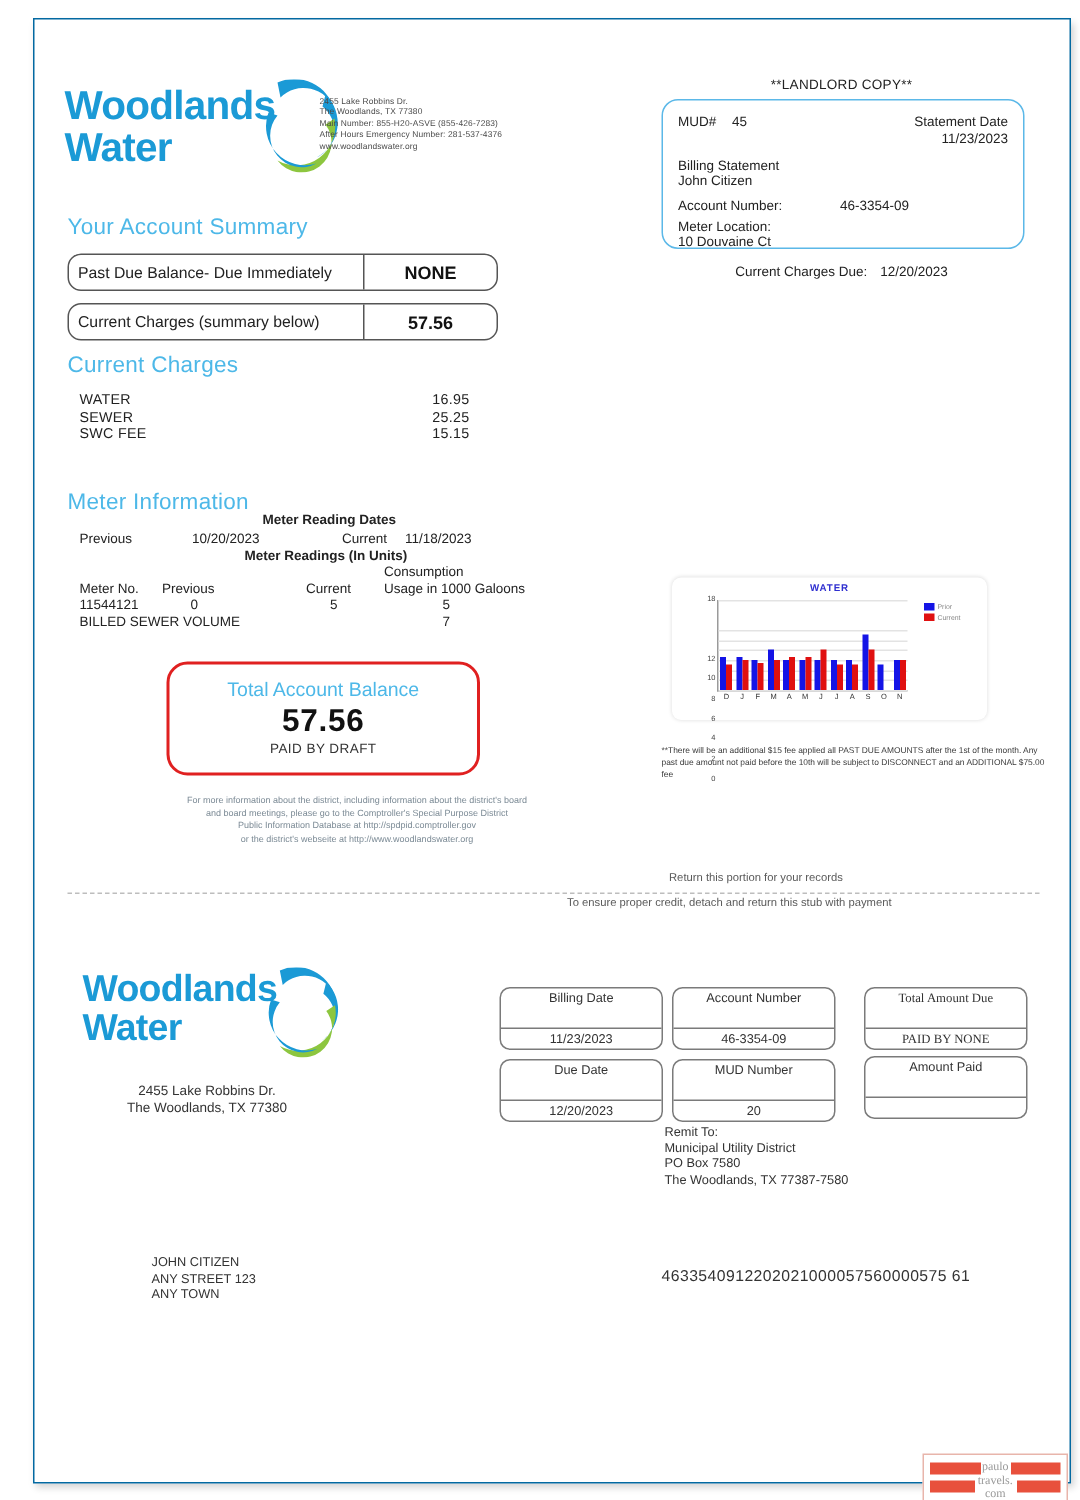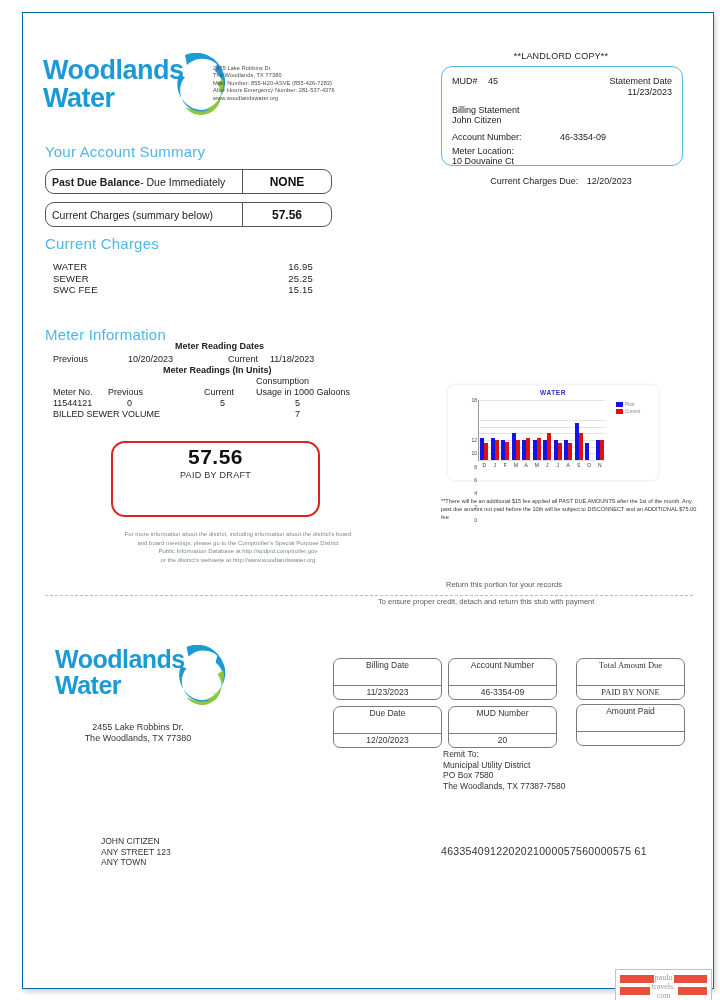--- a/index.html
+++ b/index.html
@@ -14,21 +14,21 @@
   
   .logo-word{font-weight:bold;color:#1b9ad6;line-height:.98;letter-spacing:-.5px;}
   .swoosh{position:absolute;}
 
   
   .sumrow{position:absolute;height:23px;border:1px solid #555;border-radius:9px;background:#fff;
           display:flex;align-items:stretch;}
   .sumrow .lbl{flex:1;display:flex;align-items:center;padding-left:6px;font-size:10.5px;color:#222;}
   .sumrow .val{width:88px;border-left:1px solid #555;display:flex;align-items:center;
                justify-content:center;font-size:12px;font-weight:bold;color:#111;}
-  .sumrow .lbl b{font-weight:bold;}
+  .sumrow .lbl b{font-weight:normal;}
 
   
   .chg{position:absolute;font-size:9.5px;color:#222;line-height:11.5px;letter-spacing:.2px;}
   .chg .amt{position:absolute;width:60px;text-align:right;}
 
   
   .mt{position:absolute;font-size:9px;color:#222;text-align:right;}
   .mtb{font-weight:bold;}
 
   
@@ -176,20 +176,21 @@
 
   <div class="mt" style="left:30px;top:385px;">11544121</div>
   <div class="mt" style="left:104px;top:385px;">0</div>
   <div class="mt" style="left:197px;top:385px;">5</div>
   <div class="mt" style="left:272px;top:385px;">5</div>
 
   <div class="mt" style="left:30px;top:396px;">BILLED SEWER VOLUME</div>
   <div class="mt" style="left:272px;top:396px;">7</div>
 
   <div class="totalbox">
+    <div class="t1">Total Account Balance</div>
     <div class="t2">57.56</div>
     <div class="t3">PAID BY DRAFT</div>
   </div>
 
   <div class="fine" style="left:55px;top:517px;">
     <div>For more information about the district, including information about the district's board</div>
     <div>and board meetings, please go to the Comptroller's Special Purpose District</div>
     <div>Public Information Database at http://spdpid.comptroller.gov</div>
     <div>or the district's webseite at http://www.woodlandswater.org</div>
   </div>

